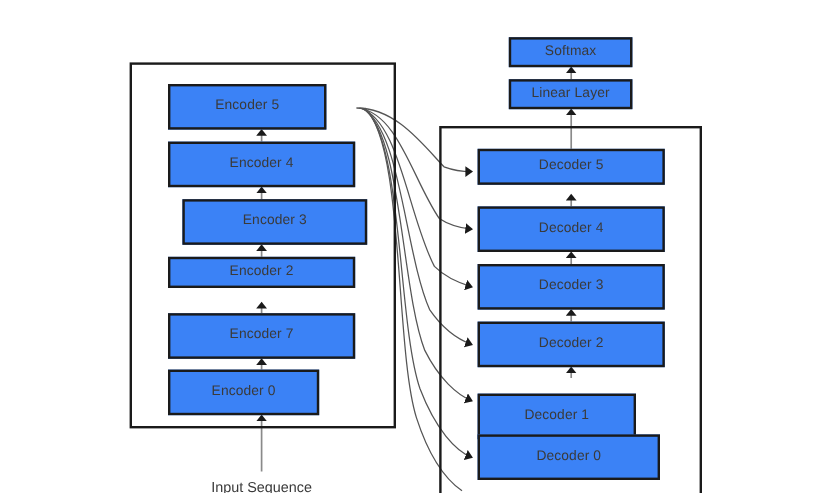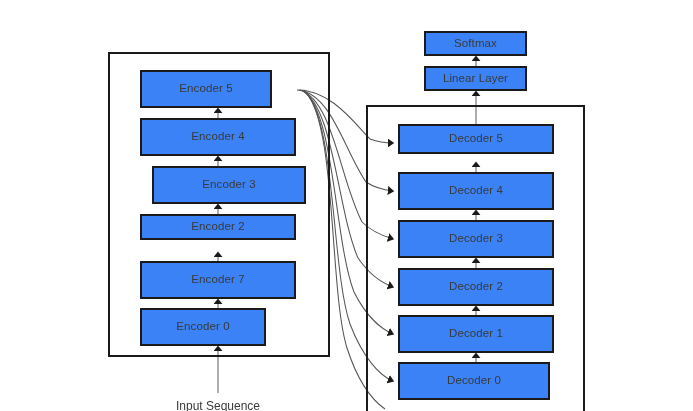--- a/index.html
+++ b/index.html
@@ -133,21 +133,21 @@
   </div>
   <div class="node-box" style="left:398px; top:172px; width:156px; height:38px;">
     <span>Decoder 4</span>
   </div>
   <div class="node-box" style="left:398px; top:220px; width:156px; height:38px;">
     <span>Decoder 3</span>
   </div>
   <div class="node-box" style="left:398px; top:268px; width:156px; height:38px;">
     <span>Decoder 2</span>
   </div>
-  <div class="node-box" style="left:398px; top:315px; width:156px; height:38px;">
+  <div class="node-box" style="left:398px; top:328px; width:132px; height:38px;">
     <span>Decoder 1</span>
   </div>
   <div class="node-box" style="left:398px; top:362px; width:152px; height:38px;">
     <span>Decoder 0</span>
   </div>
 
   <div class="node-box" style="left:424px; top:31px; width:103px; height:25px;">
     <span>Softmax</span>
   </div>
   <div class="node-box" style="left:424px; top:66px; width:103px; height:25px;">

